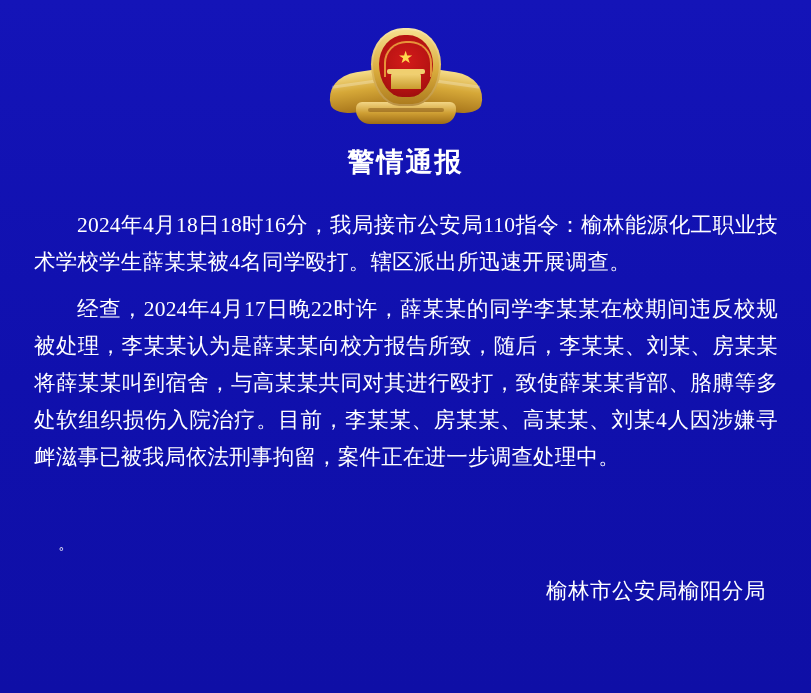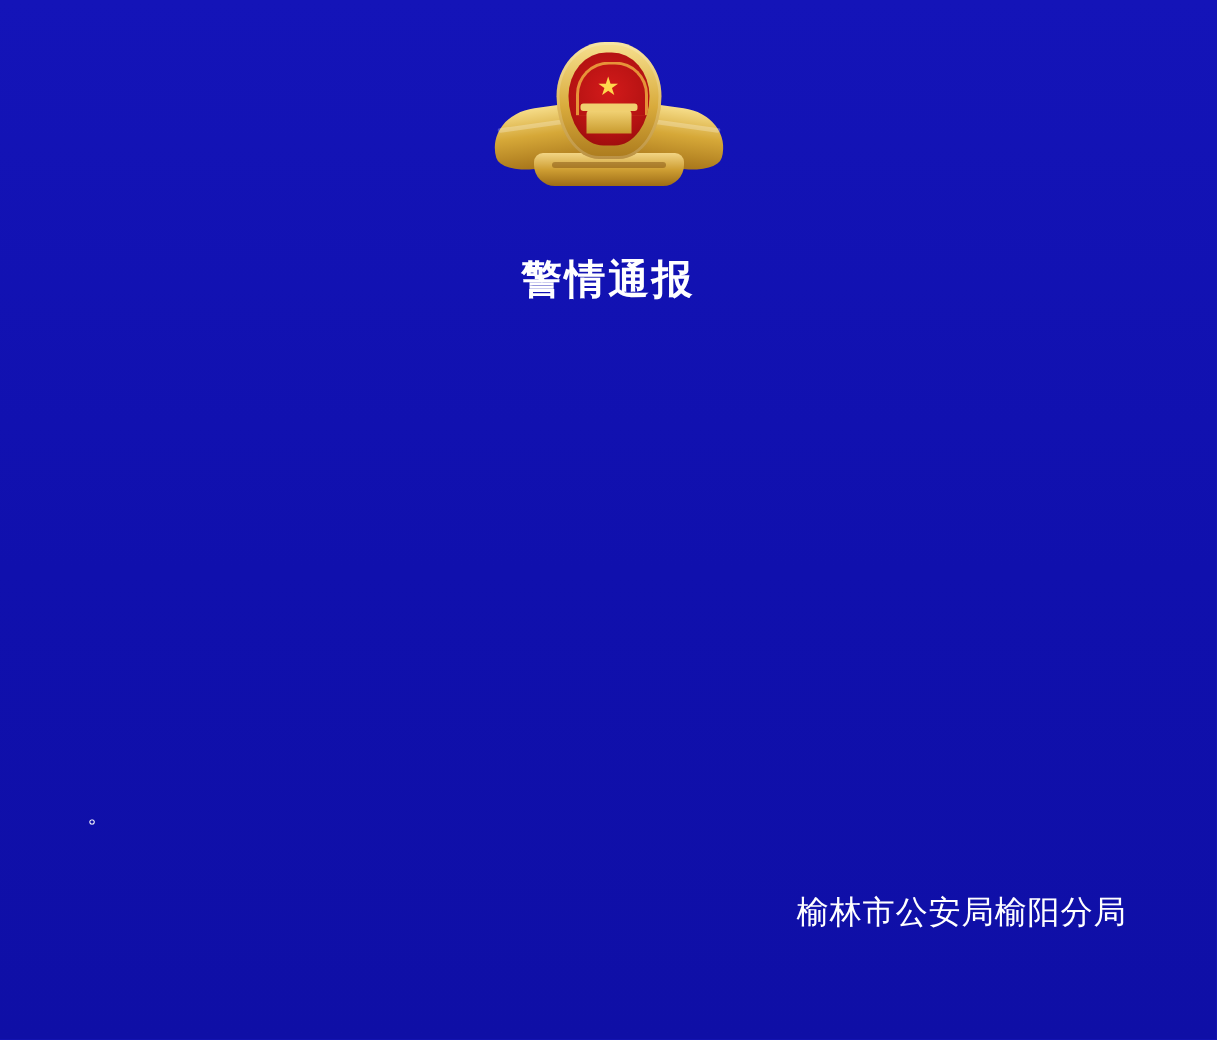--- a/index.html
+++ b/index.html
@@ -137,21 +137,21 @@
     left: 5px;
     top: 6px;
     width: 44px;
     height: 34px;
     border: 2px solid rgba(255,216,77,0.65);
     border-bottom: none;
     border-radius: 22px 22px 0 0;
   }
   .title {
     position: absolute;
-    top: 168px;
+    top: 144px;
     left: 0;
     width: 811px;
     text-align: center;
     font-size: 27px;
     font-weight: bold;
     letter-spacing: 2px;
     font-family: "Liberation Sans", "DejaVu Sans", sans-serif;
   }
   .body-text {
     position: absolute;
@@ -172,25 +172,24 @@
   .dot-line {
     position: absolute;
     top: 536px;
     left: 58px;
     font-size: 16px;
     line-height: 16px;
     color: #ffffff;
   }
   .signature {
     position: absolute;
-    right: 60px;
+    right: 45px;
     top: 572px;
     width: 420px;
     text-align: right;
-    margin-top: 17px;
   }
   .signature div {
     font-size: 21.5px;
     line-height: 38px;
     font-family: "Liberation Serif", "DejaVu Serif", serif;
     letter-spacing: 0.5px;
   }
 </style>
 </head>
 <body>
@@ -207,20 +206,24 @@
           <div class="arc"></div>
           <div class="star">★</div>
           <div class="gate"></div>
         </div>
       </div>
     </div>
   </div>
 
   <div class="title">警情通报</div>
 
+  <div class="body-text">
+    <p>2024年4月18日18时16分，我局接市公安局110指令：榆林能源化工职业技术学校学生薛某某被4名同学殴打。辖区派出所迅速开展调查。</p>
+    <p>经查，2024年4月17日晚22时许，薛某某的同学李某某在校期间违反校规被处理，李某某认为是薛某某向校方报告所致，随后，李某某、刘某、房某某将薛某某叫到宿舍，与高某某共同对其进行殴打，致使薛某某背部、胳膊等多处软组织损伤入院治疗。目前，李某某、房某某、高某某、刘某4人因涉嫌寻衅滋事已被我局依法刑事拘留，案件正在进一步调查处理中。</p>
+  </div>
 
   <div class="dot-line">。</div>
 
   <div class="signature">
     <div>榆林市公安局榆阳分局</div>
   </div>
 
 </div>
 
 </body></html>

